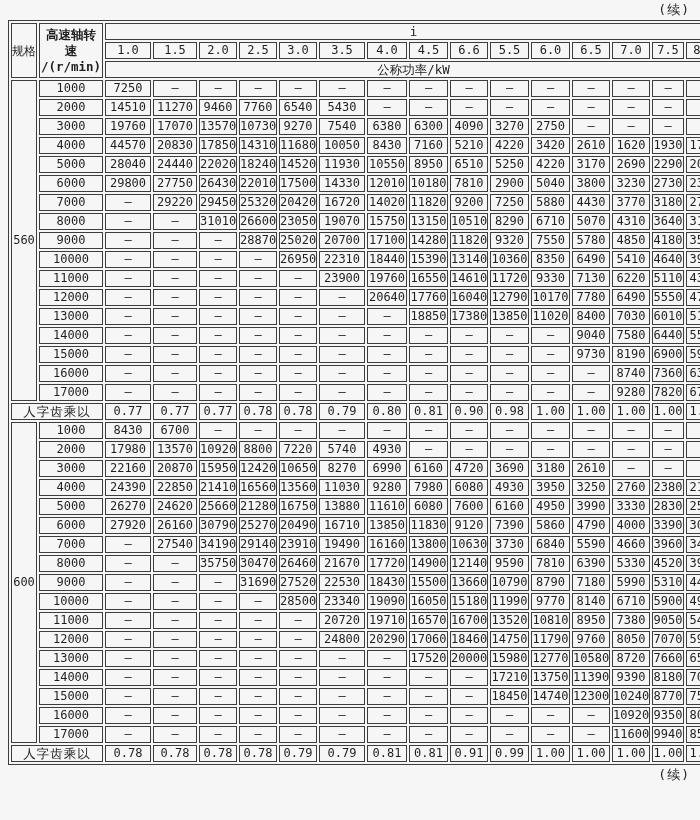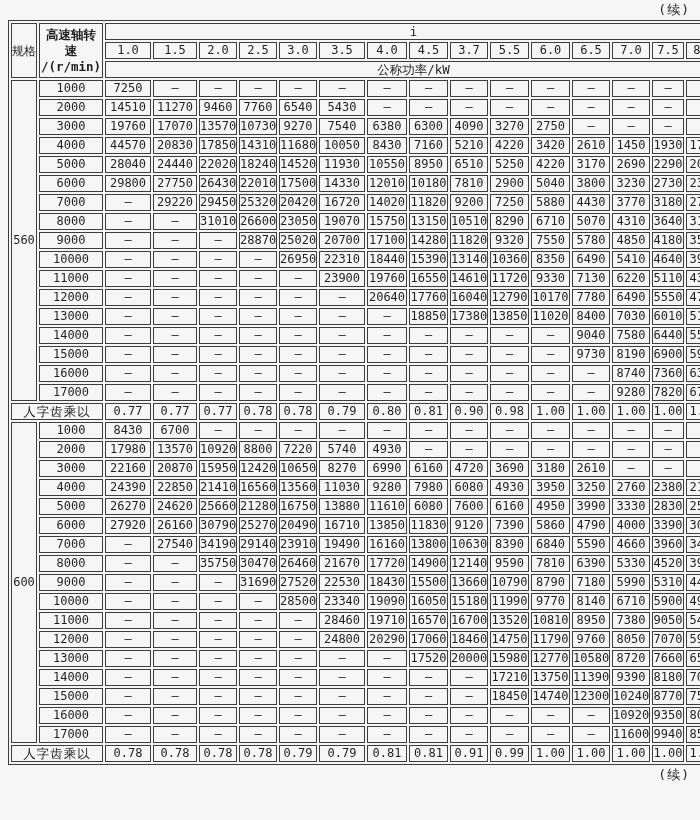--- a/index.html
+++ b/index.html
@@ -95,21 +95,21 @@
       </tr>
       <tr id="ratio-row">
           <td>1.0</td>
           <td>1.5</td>
           <td>2.0</td>
           <td>2.5</td>
           <td>3.0</td>
           <td>3.5</td>
           <td>4.0</td>
           <td>4.5</td>
-          <td>3.7</td>
+          <td>6.6</td>
           <td>5.5</td>
           <td>6.0</td>
           <td>6.5</td>
           <td>7.0</td>
           <td>7.5</td>
           <td>8.0</td>
         </tr>
       <tr>
         <td colspan="15" class="power-h">公称功率/kW</td>
       </tr>
@@ -177,21 +177,21 @@
           <td>17850</td>
           <td>14310</td>
           <td>11680</td>
           <td>10050</td>
           <td>8430</td>
           <td>7160</td>
           <td>5210</td>
           <td>4220</td>
           <td>3420</td>
           <td>2610</td>
-          <td>1450</td>
+          <td>1620</td>
           <td>1930</td>
           <td>1700</td>
         </tr>
         <tr>
           <td>5000</td>
           <td>28040</td>
           <td>24440</td>
           <td>22020</td>
           <td>18240</td>
           <td>14520</td>
@@ -553,21 +553,21 @@
           <td>7000</td>
           <td>—</td>
           <td>27540</td>
           <td>34190</td>
           <td>29140</td>
           <td>23910</td>
           <td>19490</td>
           <td>16160</td>
           <td>13800</td>
           <td>10630</td>
-          <td>8390</td>
+          <td>3730</td>
           <td>6840</td>
           <td>5590</td>
           <td>4660</td>
           <td>3960</td>
           <td>3490</td>
         </tr>
         <tr>
           <td>8000</td>
           <td>—</td>
           <td>—</td>
@@ -621,21 +621,21 @@
           <td>5900</td>
           <td>4990</td>
         </tr>
         <tr>
           <td>11000</td>
           <td>—</td>
           <td>—</td>
           <td>—</td>
           <td>—</td>
           <td>—</td>
-          <td>28460</td>
+          <td>20720</td>
           <td>19710</td>
           <td>16570</td>
           <td>16700</td>
           <td>13520</td>
           <td>10810</td>
           <td>8950</td>
           <td>7380</td>
           <td>9050</td>
           <td>5490</td>
         </tr>

